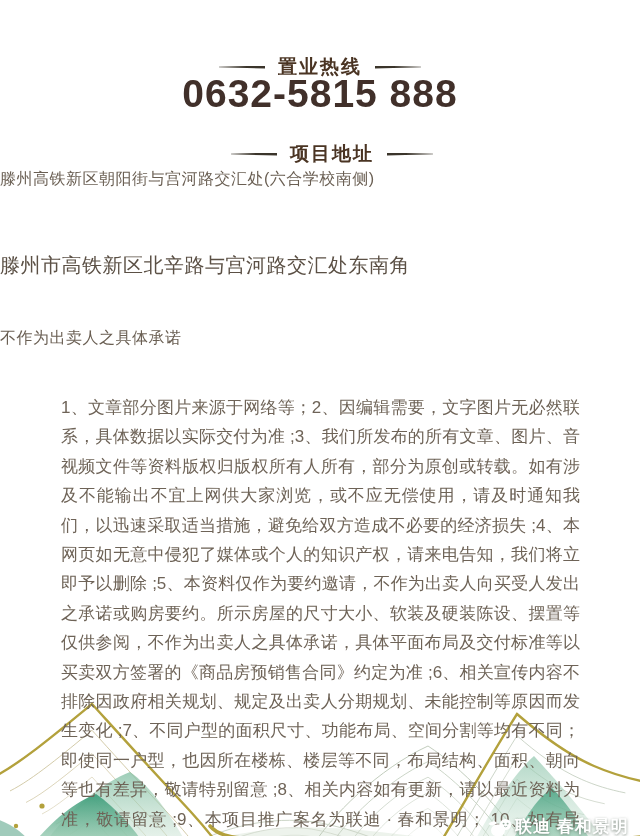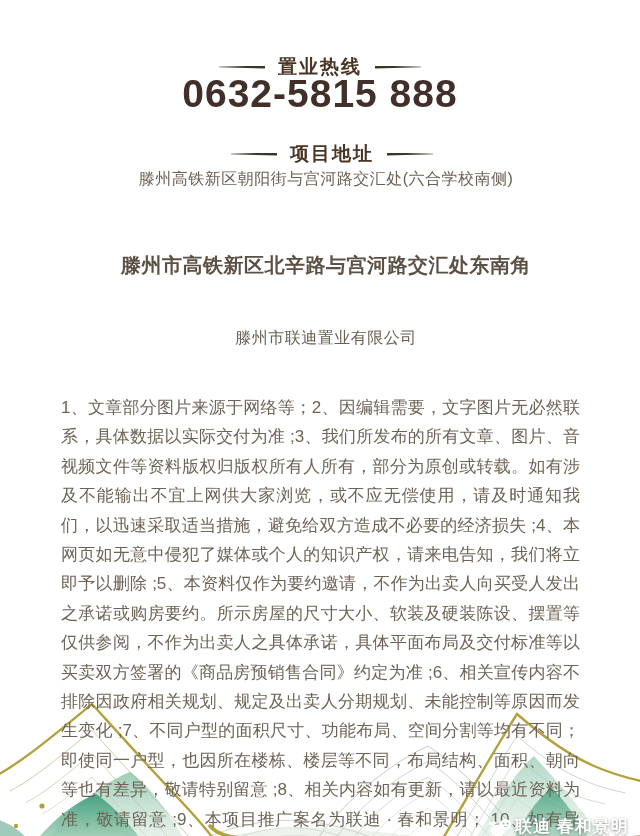--- a/index.html
+++ b/index.html
@@ -23,26 +23,26 @@
   .dash-right{clip-path:polygon(0 0,100% 38%,100% 62%,0 100%);margin-left:13px;}
 
   .phone{
     position:absolute;left:0;right:0;top:60px;
     text-align:center;
     font-size:39px;font-weight:bold;letter-spacing:1px;
     color:var(--c-phone_text,#41302a);
   }
   .value{
     position:absolute;left:0;right:0;
-    text-align:center;
+    text-align:left;
     color:var(--c-body_text,#6a5f53);
-    font-size:16px;letter-spacing:0.5px;padding-left:12px;
+    font-size:16px;letter-spacing:0.5px;
   }
   .value-strong{
-    font-size:20px;font-weight:bold;letter-spacing:0.5px;
+    font-size:20px;font-weight:normal;letter-spacing:0.5px;
     color:var(--c-marketing_text,#5b5045);
   }
   .top-hotline{top:42px;}
   .top-address{top:129px;padding-left:24px;}
   .val-address{top:157px;}
   .top-marketing{top:214px;}
   .val-marketing{top:240px;}
   .top-developer{top:288px;}
   .val-developer{top:316px;}
 
@@ -95,21 +95,21 @@
 
   <div class="sec-header top-address">
     <span class="dash dash-left"></span>
     <span>项目地址</span>
     <span class="dash dash-right"></span>
   </div>
   <div class="value val-address">滕州高铁新区朝阳街与宫河路交汇处(六合学校南侧)</div>
 
   <div class="value value-strong val-marketing">滕州市高铁新区北辛路与宫河路交汇处东南角</div>
 
-  <div class="value val-developer">滕州市联迪置业有限公司</div>
+  <div class="value val-developer">不作为出卖人之具体承诺</div>
 
   <div class="disclaimer">
     <span>1、文章部分图片来源于网络等；2、因编辑需要，文字图片无必然联系，具体数据以实际交付为准 ;3、我们所发布的所有文章、图片、音视频文件等资料版权归版权所有人所有，部分为原创或转载。如有涉及不能输出不宜上网供大家浏览，或不应无偿使用，请及时通知我们，以迅速采取适当措施，避免给双方造成不必要的经济损失 ;4、本网页如无意中侵犯了媒体或个人的知识产权，请来电告知，我们将立即予以删除 ;5、本资料仅作为要约邀请，不作为出卖人向买受人发出之承诺或购房要约。所示房屋的尺寸大小、软装及硬装陈设、摆置等仅供参阅，不作为出卖人之具体承诺，具体平面布局及交付标准等以买卖双方签署的《商品房预销售合同》约定为准 ;6、相关宣传内容不排除因政府相关规划、规定及出卖人分期规划、未能控制等原因而发生变化 ;7、不同户型的面积尺寸、功能布局、空间分割等均有不同；即使同一户型，也因所在楼栋、楼层等不同，布局结构、面积、朝向等也有差异，敬请特别留意 ;8、相关内容如有更新，请以最近资料为准，敬请留意 ;9、本项目推广案名为联迪 · 春和景明； 10、如有异议，请联系我们，我们将在第一时间作出处理 ; 本文系广告。</span>
   </div>
 
   <svg class="mountains" viewBox="0 0 640 150" preserveAspectRatio="none">
     <defs>
       <linearGradient id="gwLight" x1="0" y1="0" x2="0" y2="1">
         <stop offset="0" stop-color="#7dbda0" stop-opacity="0.75"></stop>
         <stop offset="1" stop-color="#cfe4d4" stop-opacity="0.35"></stop>

